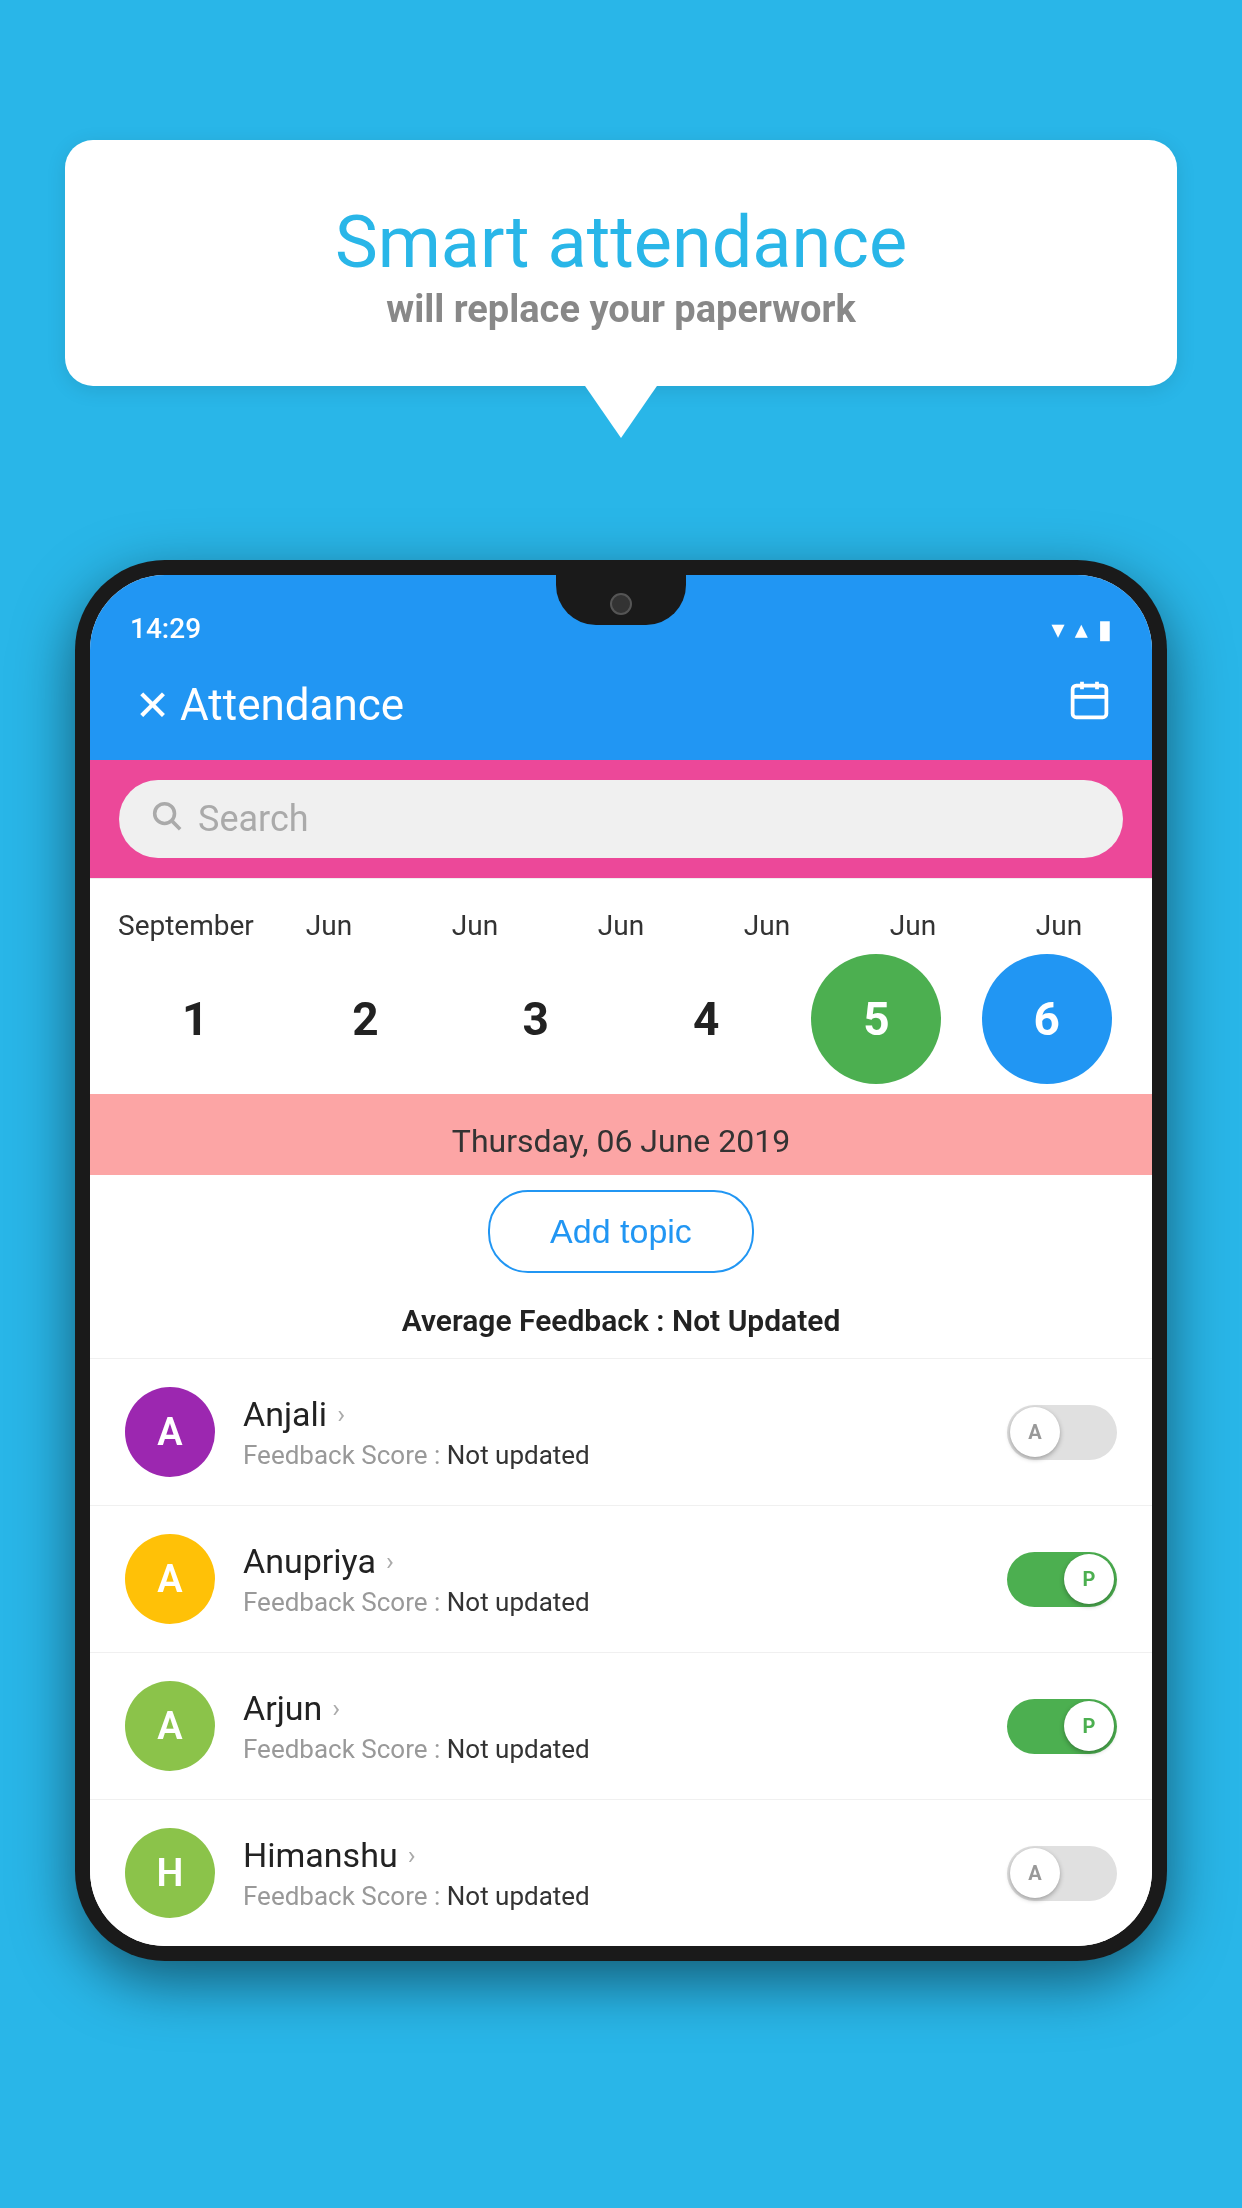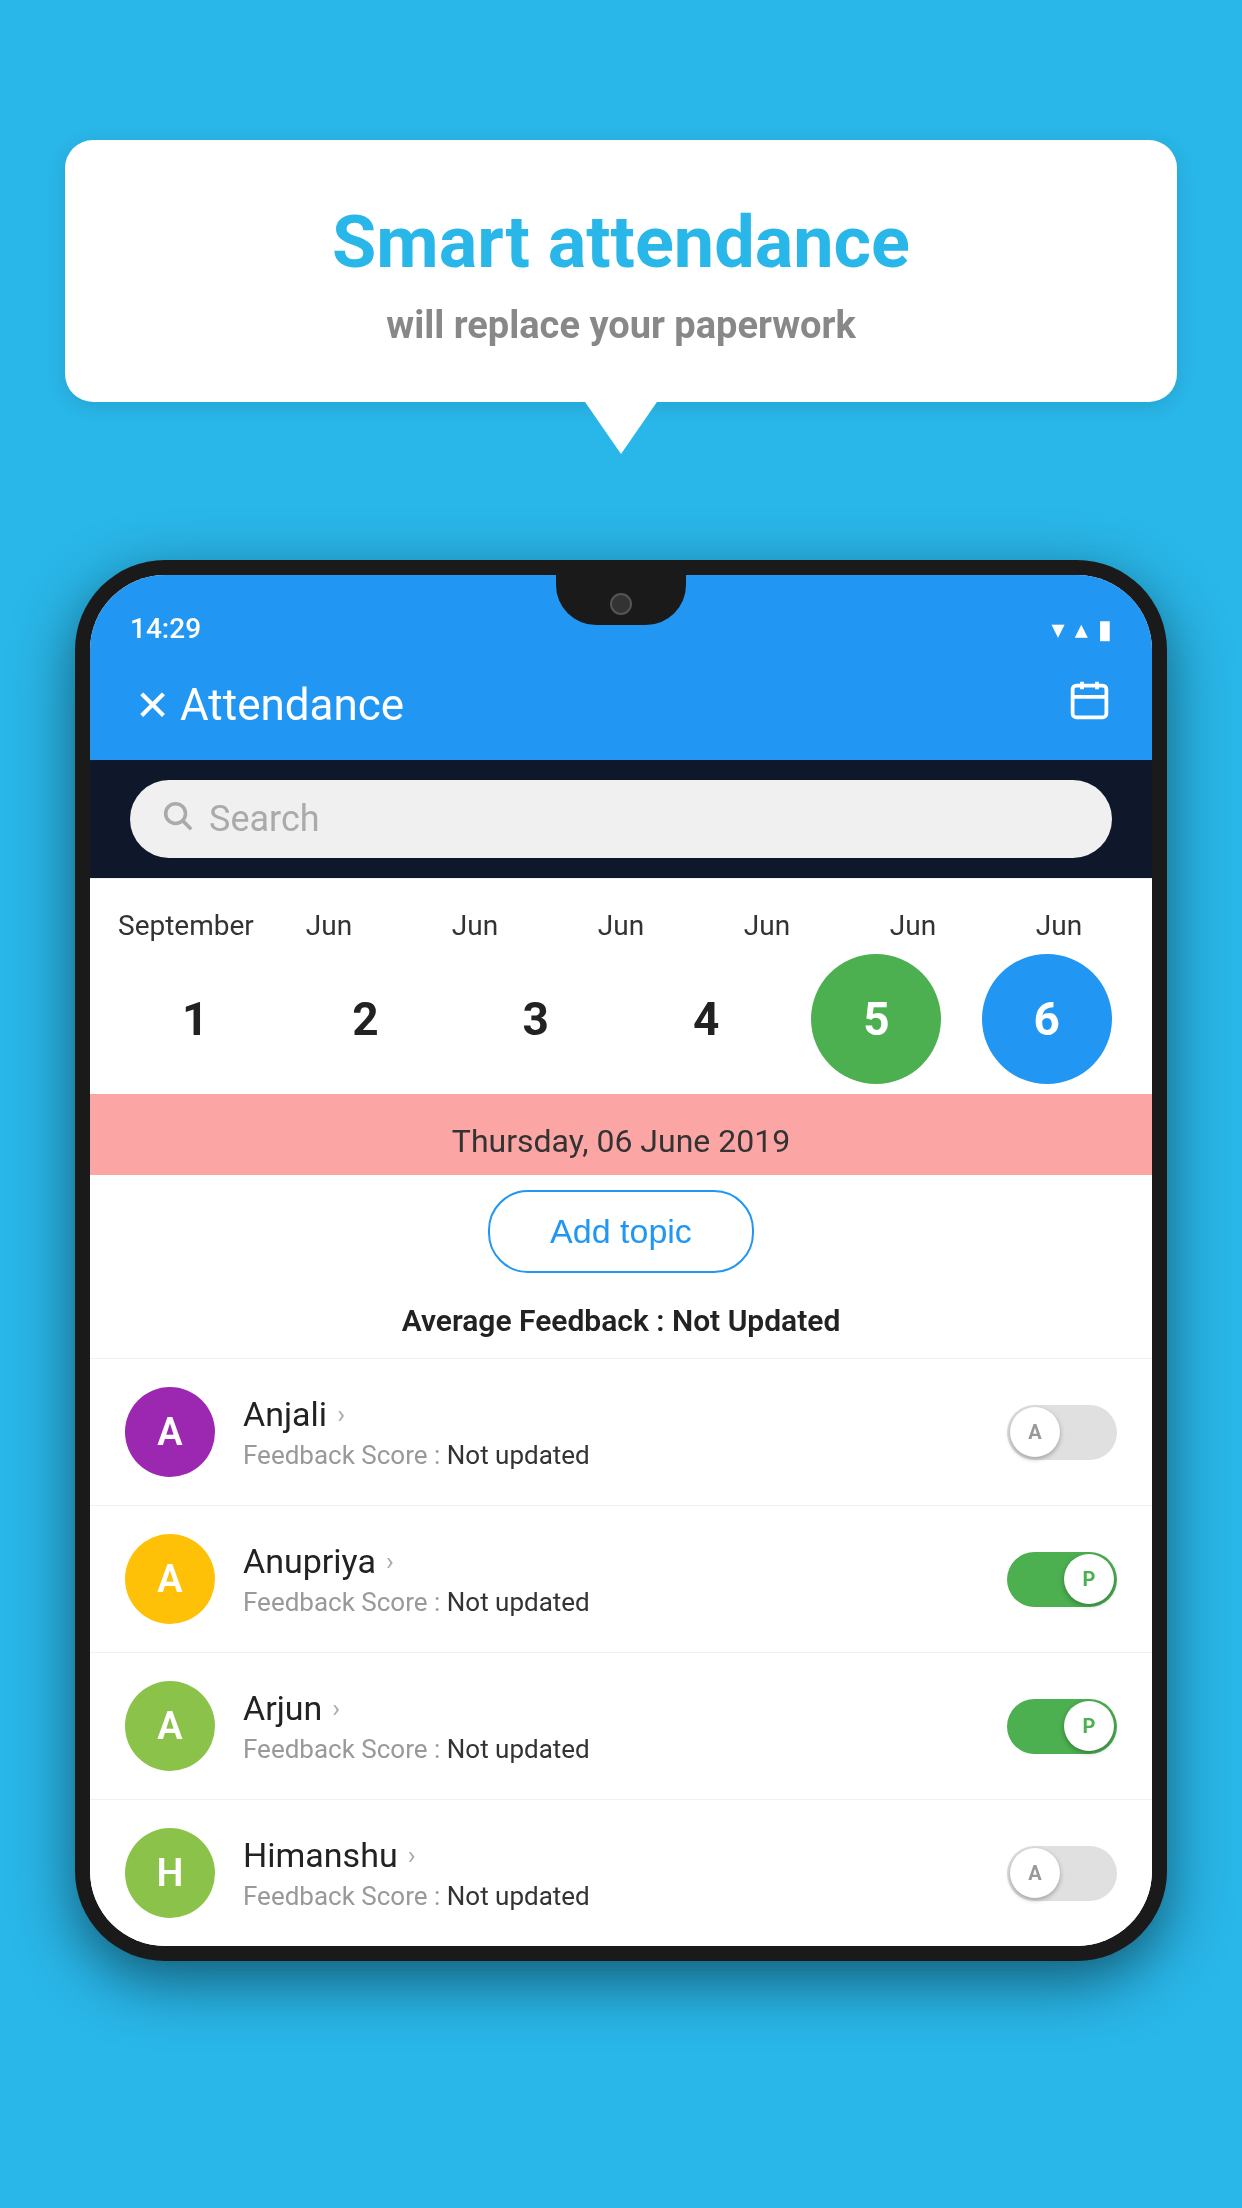--- a/index.html
+++ b/index.html
@@ -34,22 +34,22 @@
       transform: translateX(-50%);
       width: 0;
       height: 0;
       border-left: 38px solid transparent;
       border-right: 38px solid transparent;
       border-top: 55px solid white;
     }
     .bubble-title {
       font-size: 72px;
       color: #29b6e8;
-      font-weight: 700;
-      margin-bottom: 18px;
+      font-weight: 400;
+      margin-bottom: 2px;
     }
     .bubble-subtitle {
       font-size: 38px;
       color: #888;
       font-weight: 700;
     }
 
     
     .phone-container {
       position: absolute;
@@ -150,22 +150,22 @@
     }
     .app-bar-calendar {
       color: white;
       font-size: 38px;
       width: 55px;
       text-align: center;
     }
 
     
     .search-container {
-      background: #0f172a;
-      padding: 20px 40px;
+      background: #ec4899;
+      padding: 20px 29px;
       border-bottom: 1px solid #eee;
     }
     .search-bar {
       background: #f0f0f0;
       border-radius: 40px;
       display: flex;
       align-items: center;
       padding: 18px 30px;
       gap: 15px;
     }

